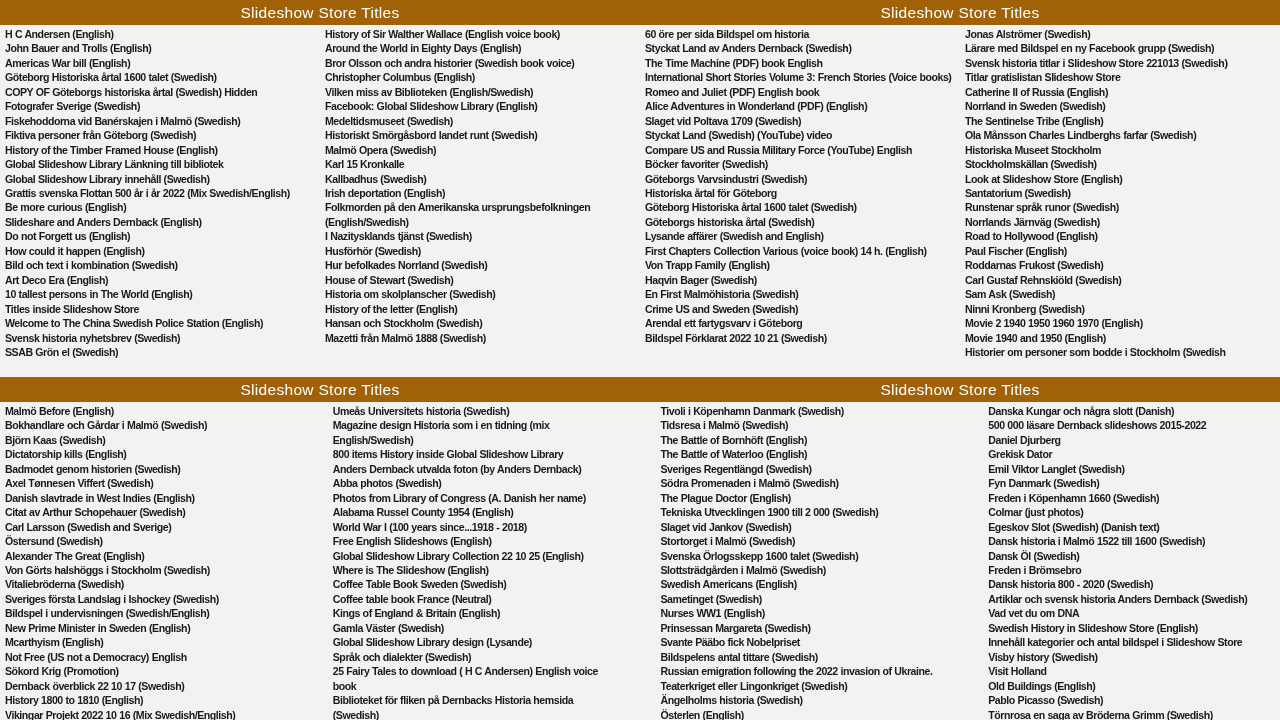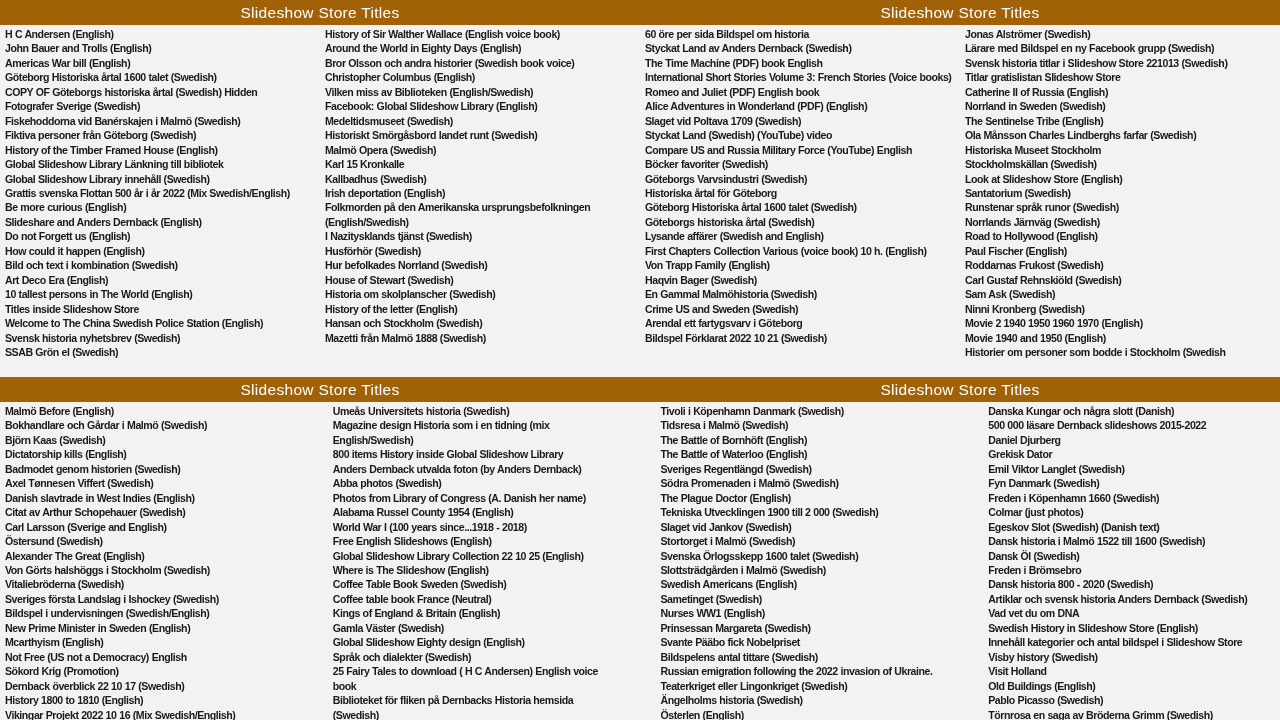--- a/index.html
+++ b/index.html
@@ -119,24 +119,24 @@
         <li>Alice Adventures in Wonderland (PDF) (English)</li>
         <li>Slaget vid Poltava 1709 (Swedish)</li>
         <li>Styckat Land (Swedish) (YouTube) video</li>
         <li>Compare US and Russia Military Force (YouTube) English</li>
         <li>Böcker favoriter (Swedish)</li>
         <li>Göteborgs Varvsindustri (Swedish)</li>
         <li>Historiska årtal för Göteborg</li>
         <li>Göteborg Historiska årtal 1600 talet (Swedish)</li>
         <li>Göteborgs historiska årtal (Swedish)</li>
         <li>Lysande affärer (Swedish and English)</li>
-        <li>First Chapters Collection Various (voice book) 10 h. (English)</li>
+        <li>First Chapters Collection Various (voice book) 14 h. (English)</li>
         <li>Von Trapp Family (English)</li>
         <li>Haqvin Bager (Swedish)</li>
-        <li>En Gammal Malmöhistoria (Swedish)</li>
+        <li>En First Malmöhistoria (Swedish)</li>
         <li>Crime US and Sweden (Swedish)</li>
         <li>Arendal ett fartygsvarv i Göteborg</li>
         <li>Bildspel Förklarat 2022 10 21 (Swedish)</li>
       </ul>
     <ul class="title-column">
         <li>Jonas Alströmer (Swedish)</li>
         <li>Lärare med Bildspel en ny Facebook grupp (Swedish)</li>
         <li>Svensk historia titlar i Slideshow Store 221013 (Swedish)</li>
         <li>Titlar gratislistan Slideshow Store</li>
         <li>Catherine II of Russia (English)</li>
@@ -169,21 +169,21 @@
   <div class="section-body bottom">
     <ul class="title-column">
         <li>Malmö Before (English)</li>
         <li>Bokhandlare och Gårdar i Malmö (Swedish)</li>
         <li>Björn Kaas (Swedish)</li>
         <li>Dictatorship kills (English)</li>
         <li>Badmodet genom historien (Swedish)</li>
         <li>Axel Tønnesen Viffert (Swedish)</li>
         <li>Danish slavtrade in West Indies (English)</li>
         <li>Citat av Arthur Schopehauer (Swedish)</li>
-        <li>Carl Larsson (Sverige and English)</li>
+        <li>Carl Larsson (Swedish and Sverige)</li>
         <li>Östersund (Swedish)</li>
         <li>Alexander The Great (English)</li>
         <li>Von Görts halshöggs i Stockholm (Swedish)</li>
         <li>Vitaliebröderna (Swedish)</li>
         <li>Sveriges första Landslag i Ishockey (Swedish)</li>
         <li>Bildspel i undervisningen (Swedish/English)</li>
         <li>New Prime Minister in Sweden (English)</li>
         <li>Mcarthyism (English)</li>
         <li>Not Free (US not a Democracy) English</li>
         <li>Sökord Krig (Promotion)</li>
@@ -201,21 +201,21 @@
         <li>Photos from Library of Congress (A. Danish her name)</li>
         <li>Alabama Russel County 1954 (English)</li>
         <li>World War I (100 years since...1918 - 2018)</li>
         <li>Free English Slideshows (English)</li>
         <li>Global Slideshow Library Collection 22 10 25 (English)</li>
         <li>Where is The Slideshow (English)</li>
         <li>Coffee Table Book Sweden (Swedish)</li>
         <li>Coffee table book France (Neutral)</li>
         <li>Kings of England &amp; Britain (English)</li>
         <li>Gamla Väster (Swedish)</li>
-        <li>Global Slideshow Eighty design (English)</li>
+        <li>Global Slideshow Library design (Lysande)</li>
         <li>Språk och dialekter (Swedish)</li>
         <li>25 Fairy Tales to download ( H C Andersen) English voice book</li>
         <li>Biblioteket för fliken på Dernbacks Historia hemsida (Swedish)</li>
         <li>Bibliotek standard 3 lokala digitala Biblioteket (Swedish)</li>
         <li>Johan Comenius (Swedish)</li>
       </ul>
     <ul class="title-column">
         <li>Tivoli i Köpenhamn Danmark (Swedish)</li>
         <li>Tidsresa i Malmö (Swedish)</li>
         <li>The Battle of Bornhöft (English)</li>

